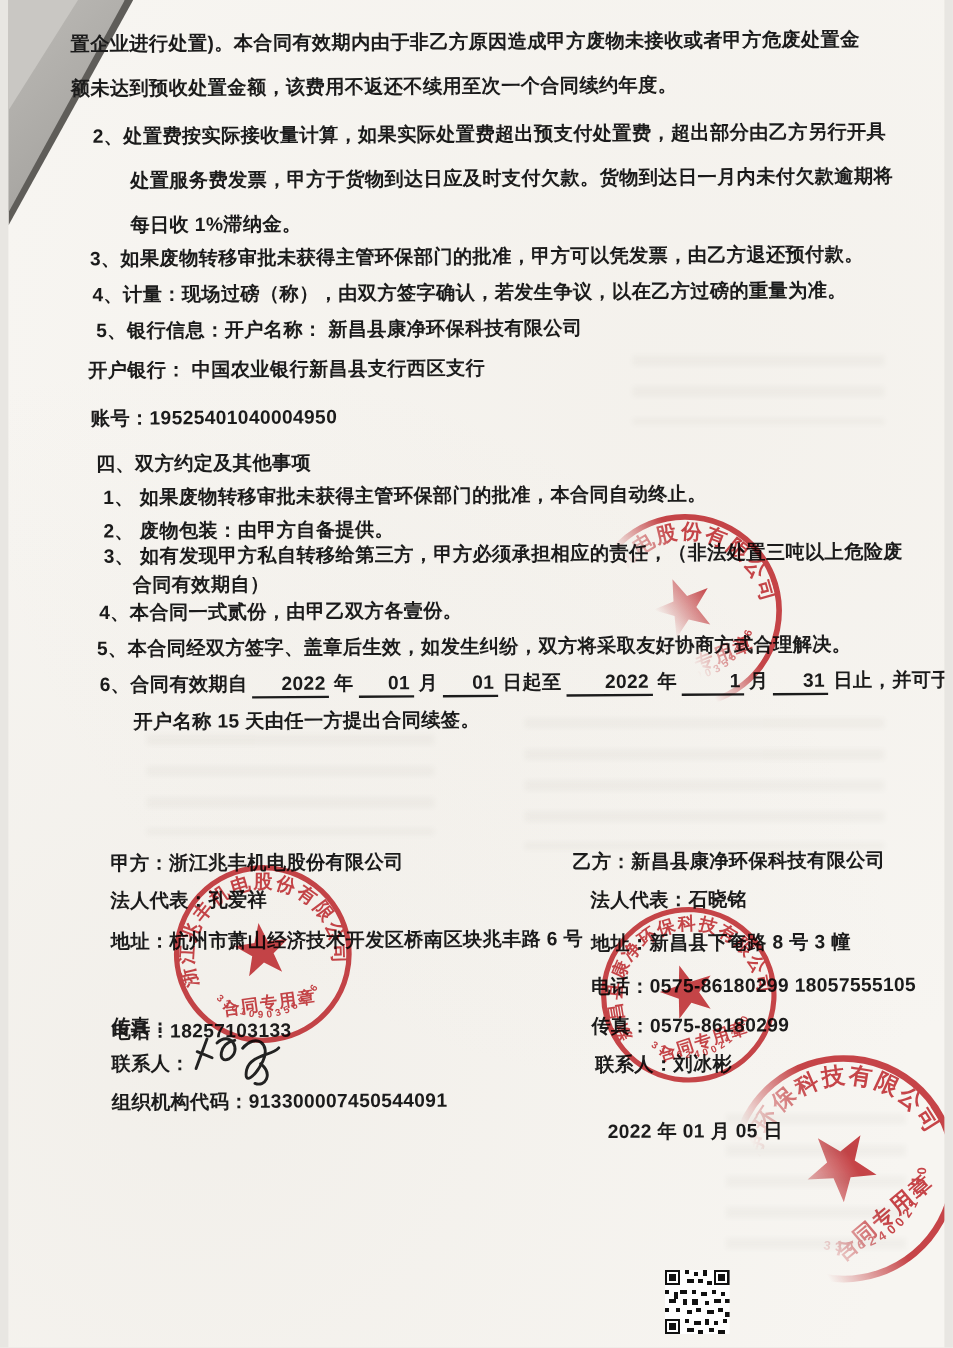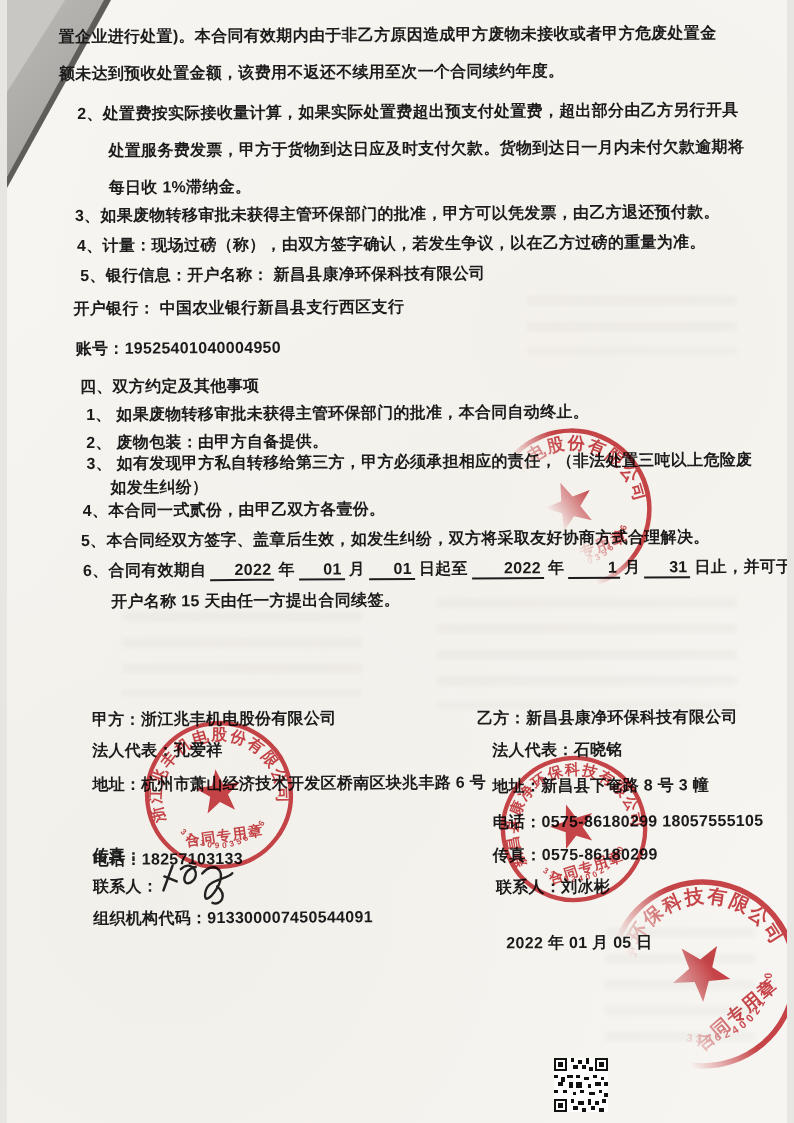--- a/index.html
+++ b/index.html
@@ -69,21 +69,21 @@
     <div class="line" style="left:70px;top:204px;">3、如果废物转移审批未获得主管环保部门的批准，甲方可以凭发票，由乙方退还预付款。</div>
     <div class="line" style="left:72px;top:234px;">4、计量：现场过磅（称），由双方签字确认，若发生争议，以在乙方过磅的重量为准。</div>
     <div class="line" style="left:75px;top:264px;">5、银行信息：开户名称：  新昌县康净环保科技有限公司</div>
     <div class="line" style="left:68px;top:297px;">开户银行：  中国农业银行新昌县支行西区支行</div>
     <div class="line" style="left:70px;top:337px;">账号：19525401040004950</div>
 
     <div class="line" style="left:74px;top:375px;">四、双方约定及其他事项</div>
     <div class="line" style="left:80px;top:403px;">1、 如果废物转移审批未获得主管环保部门的批准，本合同自动终止。</div>
     <div class="line" style="left:80px;top:431px;">2、 废物包装：由甲方自备提供。</div>
     <div class="line" style="left:80px;top:452px;">3、 如有发现甲方私自转移给第三方，甲方必须承担相应的责任，（非法处置三吨以上危险废</div>
-    <div class="line" style="left:104px;top:476px;">如发生纠纷）</div>
+    <div class="line" style="left:104px;top:476px;">合同有效期自）</div>
     <div class="line" style="left:76px;top:499px;">4、本合同一式贰份，由甲乙双方各壹份。</div>
     <div class="line" style="left:74px;top:529px;">5、本合同经双方签字、盖章后生效，如发生纠纷，双方将采取友好协商方式合理解决。</div>
 
     <div class="line" style="left:76px;top:559px;">
       <span>6、合同有效期自</span><span class="u w-year">2022</span><span>年</span><span class="u w-sm">01</span><span>月</span><span class="u w-sm">01</span><span>日起至</span><span class="u w-year2">2022</span><span>年</span><span class="u w-sm2">1</span><span>月</span><span class="u w-sm">31</span><span>日止，并可于合</span>
     </div>
     <div class="line" style="left:104px;top:590px;">
       <span>开户名称</span> <b>15</b> <span>天由任一方提出合同续签。</span>
     </div>
 

